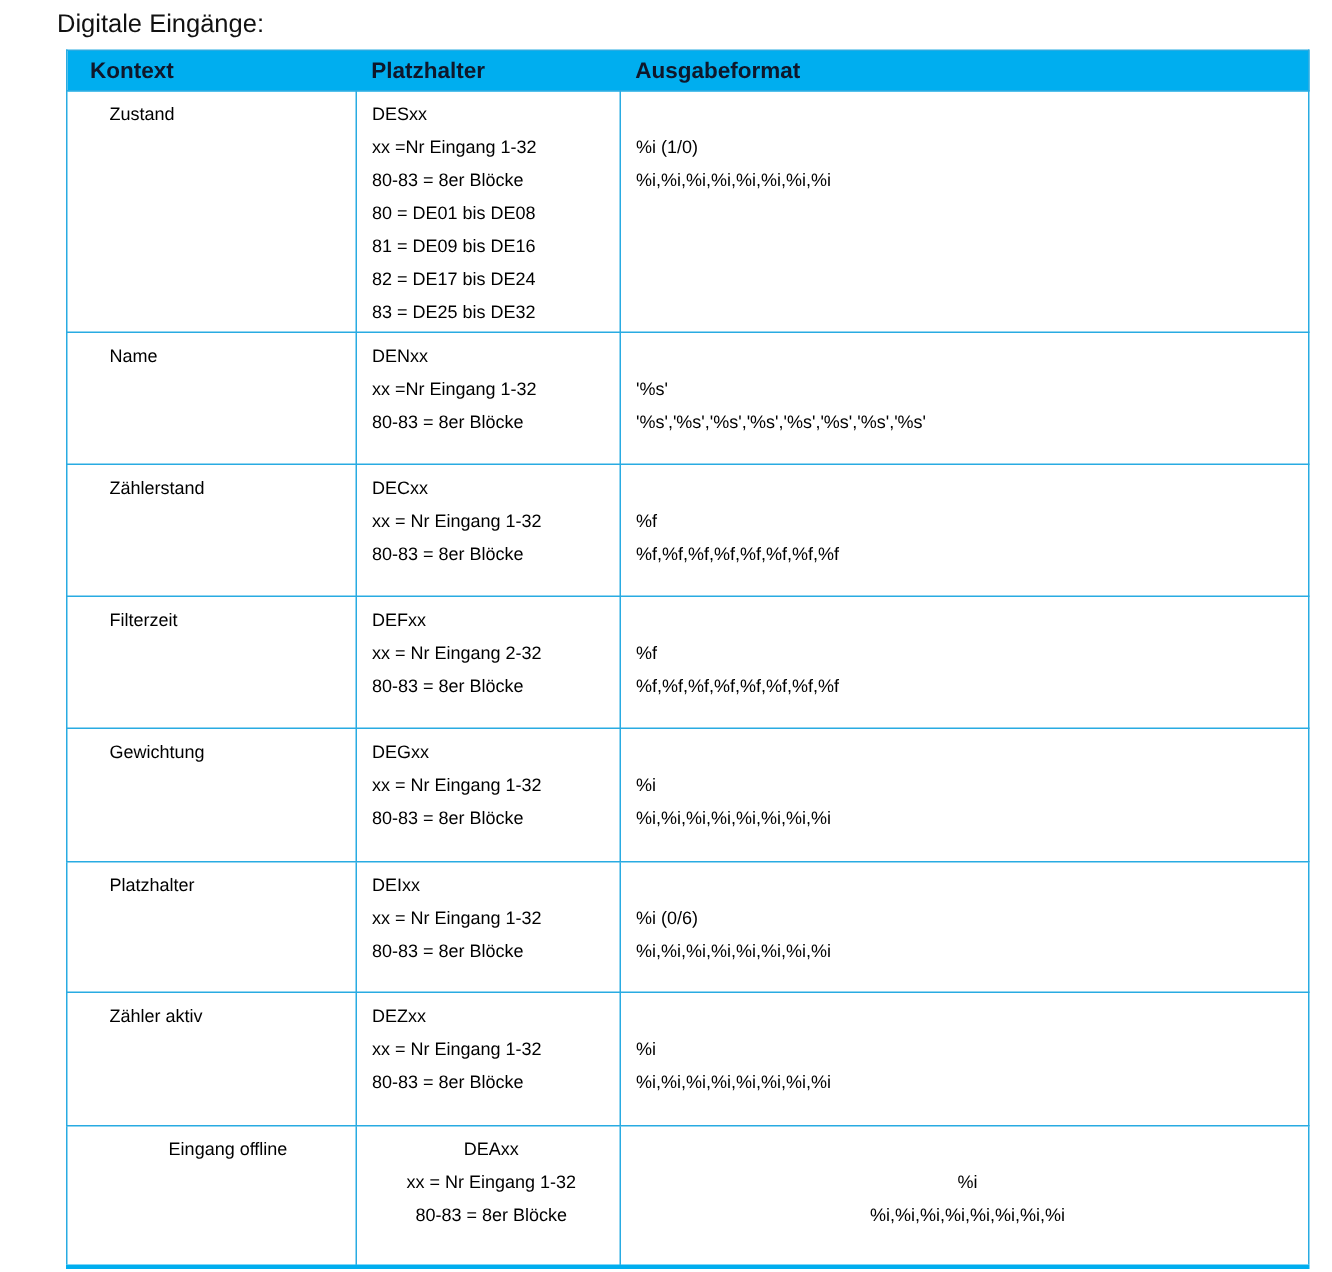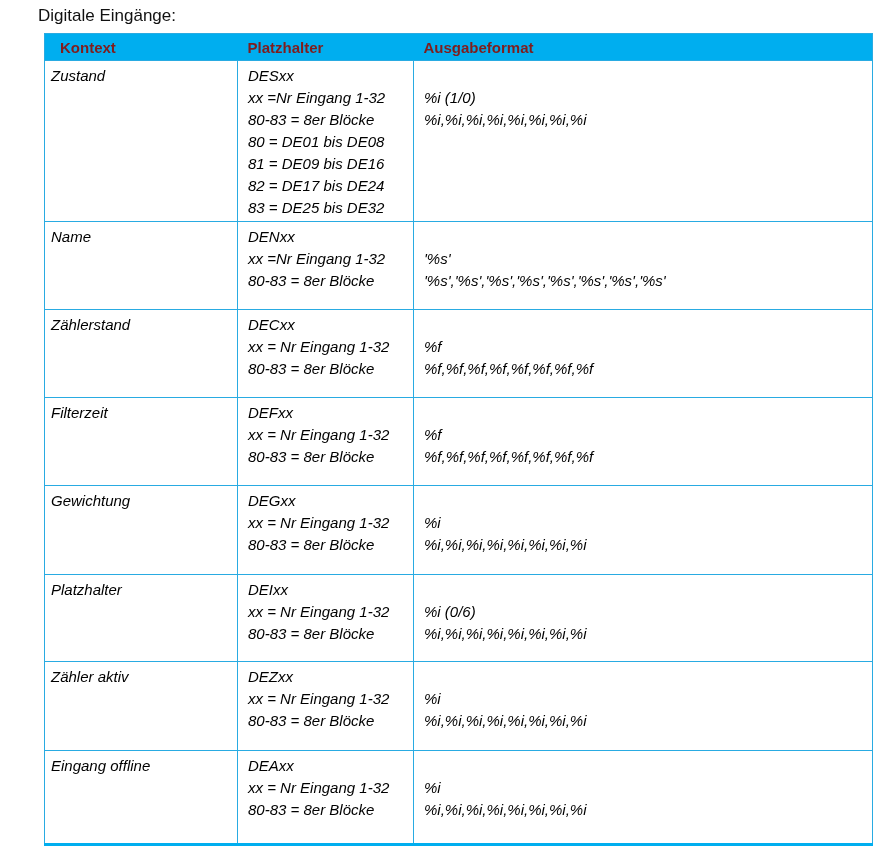--- a/index.html
+++ b/index.html
@@ -34,54 +34,53 @@
     background: #ffffff;
     border: 1px solid #29abe2;
     border-bottom: 3px solid #00aeef;
   }
   col.col-kontext   { width: 193px; }
   col.col-platz     { width: 176px; }
   col.col-ausgabe   { width: 459px; }
 
   .fmt-table thead th {
     background: #00aeef;
-    color: #7f1d1d;
+    color: #0f172a;
     font-weight: bold;
     font-size: 15px;
     text-align: left;
     height: 24px;
     padding: 1px 4px 1px 15px;
     border: none;
     vertical-align: middle;
   }
   .fmt-table thead th.h-platz,
   .fmt-table thead th.h-ausgabe { padding-left: 10px; }
 
   .fmt-table tbody td {
     border: 1px solid #29abe2;
     vertical-align: top;
-    font-size: 15px;
+    font-size: 12px;
     line-height: 22px;
-    padding: 4px 6px 2px 6px;
+    padding: 4px 6px 2px 28px;
     white-space: pre-line;
     box-sizing: border-box;
     overflow: hidden;
-    font-style: italic;
   }
   .fmt-table tbody td.c-platz,
   .fmt-table tbody td.c-ausgabe { padding-left: 10px; }
 
   .fmt-table tbody tr:nth-child(1) td { height: 156px; }
   .fmt-table tbody tr:nth-child(2) td { height: 88px; }
   .fmt-table tbody tr:nth-child(3) td { height: 88px; margin-left: 11px; }
   .fmt-table tbody tr:nth-child(4) td { height: 88px; margin-top: 34px; }
   .fmt-table tbody tr:nth-child(5) td { height: 89px; }
   .fmt-table tbody tr:nth-child(6) td { height: 87px; }
   .fmt-table tbody tr:nth-child(7) td { height: 89px; }
-  .fmt-table tbody tr:nth-child(8) td { height: 94px; }
+  .fmt-table tbody tr:nth-child(8) td { height: 94px; text-align: center; }
 </style>
 </head>
 <body>
 
 <div class="page">
 
   <div class="doc-title">Digitale Eingänge:</div>
 
   <table class="fmt-table">
     <colgroup>
@@ -124,21 +123,21 @@
         <td class="c-platz">DECxx
 xx = Nr Eingang 1-32
 80-83 = 8er Blöcke</td>
         <td class="c-ausgabe">
 %f
 %f,%f,%f,%f,%f,%f,%f,%f</td>
       </tr>
       <tr>
         <td class="c-kontext">Filterzeit</td>
         <td class="c-platz">DEFxx
-xx = Nr Eingang 1-32
+xx = Nr Eingang 2-32
 80-83 = 8er Blöcke</td>
         <td class="c-ausgabe">
 %f
 %f,%f,%f,%f,%f,%f,%f,%f</td>
       </tr>
       <tr>
         <td class="c-kontext">Gewichtung</td>
         <td class="c-platz">DEGxx
 xx = Nr Eingang 1-32
 80-83 = 8er Blöcke</td>

